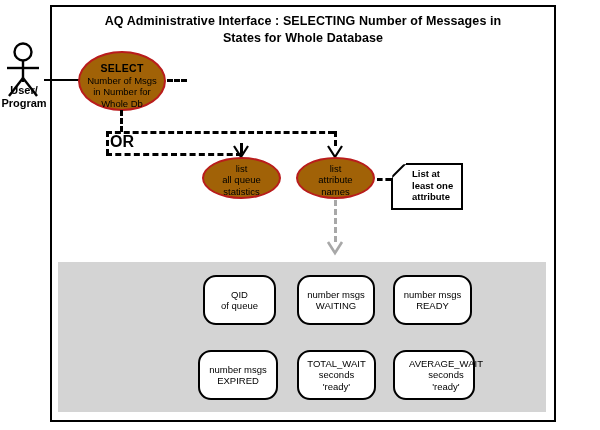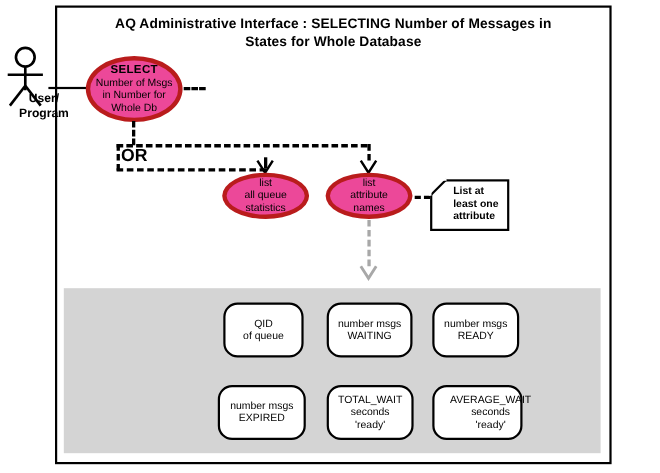--- a/index.html
+++ b/index.html
@@ -11,25 +11,25 @@
   .frame{position:absolute;left:50px;top:5px;width:506px;height:417px;
          border:2px solid #000;background:#fff;box-sizing:border-box;}
 
   
   .title{position:absolute;left:56px;top:13px;width:494px;text-align:center;
          font-size:12.5px;font-weight:bold;line-height:17px;letter-spacing:.1px;}
 
   
   .actor{position:absolute;left:2px;top:40px;width:46px;height:75px;}
   .actor-label{position:absolute;left:0px;top:84px;width:48px;text-align:center;
-               font-size:11px;font-weight:bold;line-height:13px;padding-left:16px;}
-
-  
-  .uc{position:absolute;border:4px solid #b91c1c;border-radius:50%;background:#ec4899;
-      display:flex;align-items:center;justify-content:center;text-align:center;
+               font-size:11px;font-weight:bold;line-height:13px;}
+
+  
+  .uc{position:absolute;border:2px solid #b91c1c;border-radius:50%;background:#a16207;
+      display:flex;align-items:flex-end;justify-content:center;text-align:center;
       box-sizing:border-box;}
   .uc span{display:block;line-height:11.5px;font-size:9.5px;}
   .uc .hd{font-weight:bold;font-size:10.5px;letter-spacing:.3px;}
 
   #uc-select{left:78px;top:51px;width:88px;height:60px;}
   #uc-stats{left:202px;top:157px;width:79px;height:42px;}
   #uc-attrs{left:296px;top:157px;width:79px;height:42px;}
 
   
   .note{position:absolute;background:#fff;box-sizing:border-box;}

